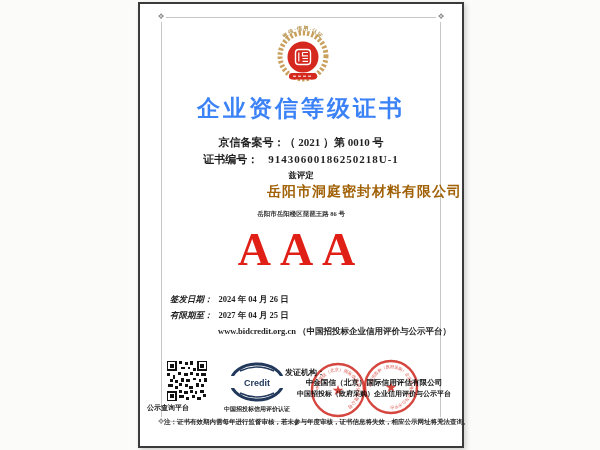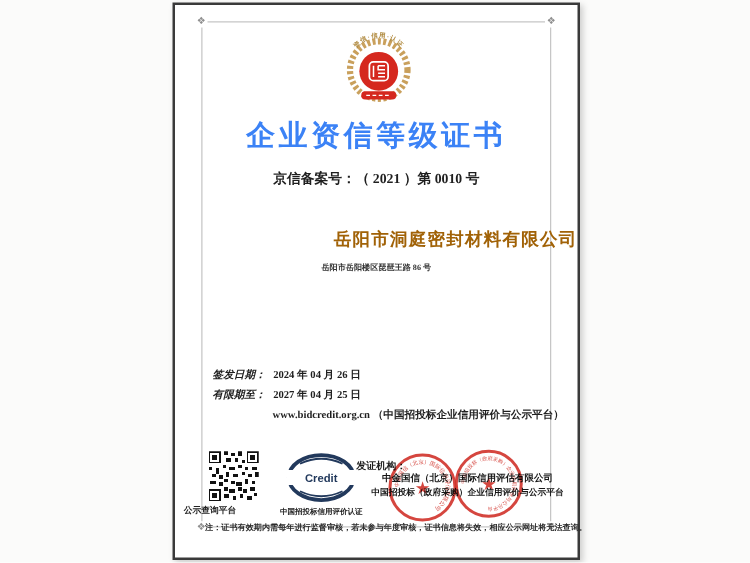--- a/index.html
+++ b/index.html
@@ -87,23 +87,28 @@
         <rect x="18" y="53" width="28" height="6.5" rx="3.2" fill="#d5281e"></rect>
         <path d="M22 56.2 h3 M27 56.2 h3 M32 56.2 h3 M37 56.2 h3" stroke="#ffffff" stroke-width="1"></path>
       </svg>
     </div>
 
     <div class="title">企业资信等级证书</div>
 
     <div class="meta-line meta-filing">
       <span>京信备案号：</span><span>（ 2021 ）第 0010 号</span>
     </div>
-
+    <div class="meta-line meta-certno">
+      <span>证书编号：</span><span class="val">91430600186250218U-1</span>
+    </div>
+
+    <div class="hereby">兹评定</div>
     <div class="company">岳阳市洞庭密封材料有限公司</div>
     <div class="address">岳阳市岳阳楼区琵琶王路 86 号</div>
+    <div class="rating">AAA</div>
 
     <div class="info">
       <div class="row">
         <span class="lbl">签发日期：</span><span>2024 年 04 月 26 日</span>
       </div>
       <div class="row">
         <span class="lbl">有限期至：</span><span>2027 年 04 月 25 日</span>
       </div>
       <div class="row indent">
         <span>www.bidcredit.org.cn （中国招投标企业信用评价与公示平台）</span>

